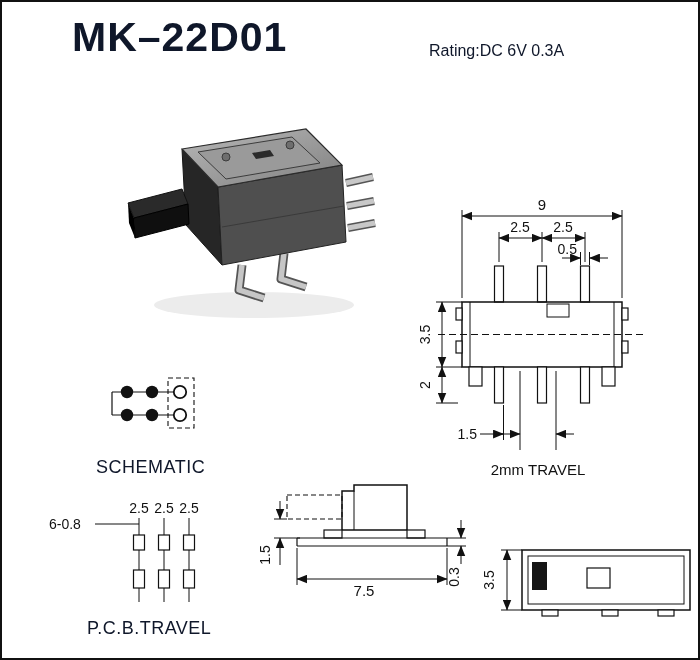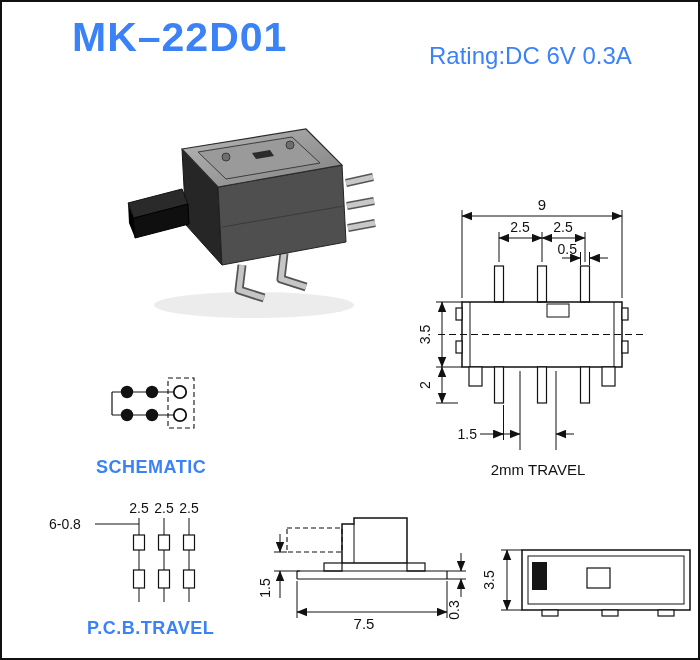--- a/index.html
+++ b/index.html
@@ -1,25 +1,25 @@
 <!DOCTYPE html>
 <html><head>
 <meta charset="utf-8">
 <style>
   *{margin:0;padding:0;box-sizing:border-box}
   html,body{background:#ffffff}
   .sheet{
     position:relative;width:700px;height:660px;background:#fff;
     border:2px solid #111;overflow:hidden;
-    font-family:"Liberation Sans",sans-serif;color:#3b82f6;text-align:right;
+    font-family:"Liberation Sans",sans-serif;color:#0f172a;text-align:right;
   }
   .abs{position:absolute}
   .title{left:70px;top:12px;font-size:41px;font-weight:bold;letter-spacing:1px}
-  .rating{left:427px;top:40px;font-size:24px}
-  .sec-label{font-size:18px;font-weight:bold;letter-spacing:.5px}
+  .rating{left:427px;top:40px;font-size:16px}
+  .sec-label{font-size:18px;font-weight:normal;letter-spacing:.5px}
   .schematic-label{left:94px;top:455px}
   .pcb-label{left:85px;top:616px}
   svg{display:block}
   svg text{font-family:"Liberation Sans",sans-serif;fill:#111;font-size:14px}
   svg text.big{font-size:15px}
   .ol{stroke:#111;fill:none;stroke-width:1.5}
   .med{stroke:#111;fill:none;stroke-width:1.2}
   .thin{stroke:#111;fill:none;stroke-width:1}
   .dash{stroke:#111;fill:none;stroke-width:1;stroke-dasharray:7 4}
   .dash2{stroke:#111;fill:none;stroke-width:1.1;stroke-dasharray:5 3}
@@ -208,21 +208,21 @@
         <rect class="wfill" x="111.5" y="35" width="11" height="15"></rect>
         <rect class="wfill" x="136.5" y="35" width="11" height="15"></rect>
         <rect class="wfill" x="86.5" y="70" width="11" height="18"></rect>
         <rect class="wfill" x="111.5" y="70" width="11" height="18"></rect>
         <rect class="wfill" x="136.5" y="70" width="11" height="18"></rect>
       </g>
     </svg>
   </div>
   <div class="abs sec-label pcb-label">P.C.B.TRAVEL</div>
 
-  <div class="abs" style="left:258px;top:504px">
+  <div class="abs" style="left:258px;top:471px">
     <svg width="215" height="155" viewBox="0 0 215 155">
       <g>
         <path class="ol" d="M82,18 L94,18 L94,12 L147,12 L147,57 L82,57 Z"></path>
         <line class="thin" x1="94" y1="18" x2="94" y2="57"></line>
         <rect class="dash2" x="27" y="22" width="55" height="24"></rect>
         <rect class="wfill" x="64" y="57" width="18" height="8"></rect>
         <rect class="wfill" x="147" y="57" width="18" height="8"></rect>
         <line class="med" x1="37" y1="65" x2="187" y2="65"></line>
         <line class="med" x1="37" y1="73" x2="187" y2="73"></line>
         <line class="med" x1="37" y1="65" x2="37" y2="73"></line>

